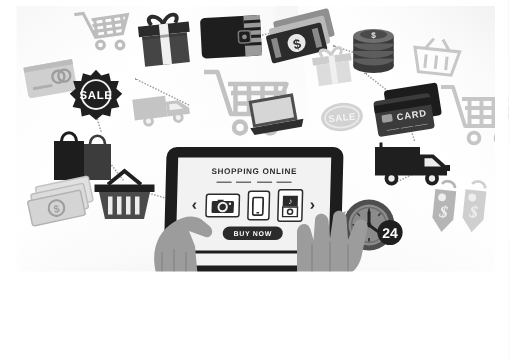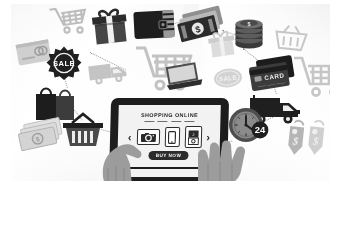--- a/index.html
+++ b/index.html
@@ -298,21 +298,21 @@
         <rect x="50" y="17" width="3" height="4" fill="#1f1f1f"></rect>
         <circle cx="14" cy="26" r="4.6" fill="#1f1f1f"></circle>
         <circle cx="14" cy="26" r="2.1" fill="#ededed"></circle>
         <circle cx="41" cy="26" r="4.6" fill="#1f1f1f"></circle>
         <circle cx="41" cy="26" r="2.1" fill="#ededed"></circle>
         <rect x="6" y="2" width="2" height="3" fill="#1f1f1f"></rect>
       </g>
     </svg>
   </div>
 
-  <div class="ic" style="left:226px;top:105px;">
+  <div class="ic" style="left:226px;top:130px;">
     <svg width="48" height="42" viewBox="0 0 48 42">
       <circle cx="20" cy="20" r="17" fill="#4e4e4e"></circle>
       <circle cx="20" cy="20" r="13.6" fill="#8b8b8b"></circle>
       <circle cx="20" cy="20" r="11.6" fill="none" stroke="#6d6d6d" stroke-width="1"></circle>
       <g stroke="#3c3c3c" stroke-width="1.3">
         <path d="M20 9 v2.4 M20 28.6 v2.4 M9 20 h2.4 M28.6 20 h2.4"></path>
         <path d="M27.8 12.2 l-1.7 1.7 M12.2 27.8 l1.7-1.7 M27.8 27.8 l-1.7-1.7 M12.2 12.2 l1.7 1.7" stroke-width="1"></path>
       </g>
       <path d="M20 20 V11.5" stroke="#222" stroke-width="2" stroke-linecap="round"></path>
       <path d="M20 20 l6 4.4" stroke="#222" stroke-width="2" stroke-linecap="round"></path>

